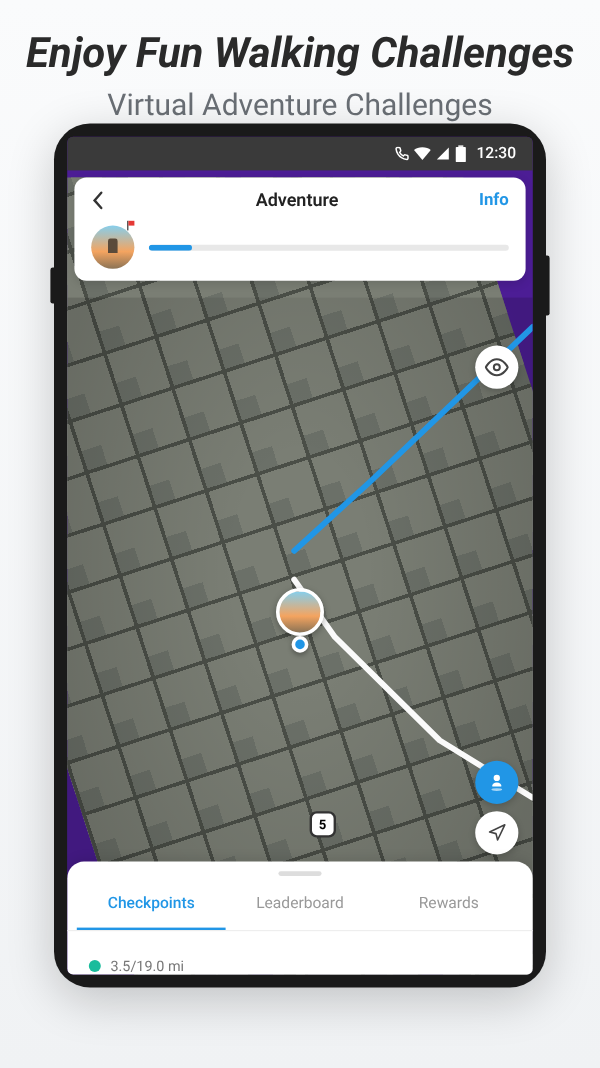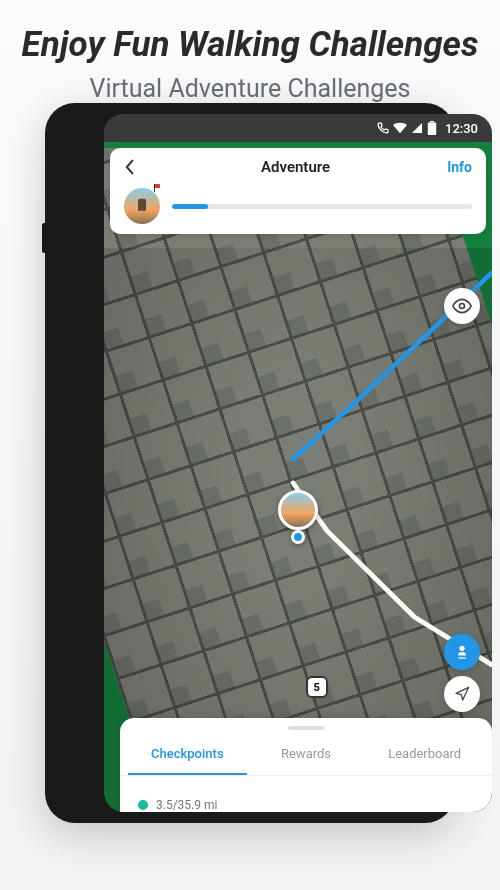--- a/index.html
+++ b/index.html
@@ -2,21 +2,21 @@
 <html><head>
 <meta charset="utf-8">
 <style>
   * { margin: 0; padding: 0; box-sizing: border-box; font-family: -apple-system, BlinkMacSystemFont, 'Segoe UI', Roboto, sans-serif; }
   body { width: 500px; height: 890px; background: linear-gradient(180deg, #fafbfc 0%, #f0f2f4 100%); overflow: hidden; position: relative; }
   
   .promo-title { text-align: center; font-size: 35px; font-weight: 700; color: #2a2a2a; padding: 24px 20px 8px; line-height: 1.2; font-style: italic; }
   .promo-subtitle { text-align: center; font-size: 25px; font-weight: 400; color: #6a6f75; }
   
   .phone-frame { width: 410px; height: 720px; margin: 0 auto; background: #1a1a1a; border-radius: 30px; padding: 11px; position: relative; box-shadow: 0 10px 40px rgba(0,0,0,0.2); }
-  .phone-screen { width: 100%; height: 100%; background: #15803d; border-radius: 20px; overflow: hidden; position: relative; margin-left: 48px; }
+  .phone-screen { width: 100%; height: 100%; background: #4c1d95; border-radius: 5px; overflow: hidden; position: relative; }
   .phone-btn-left { position: absolute; left: -3px; top: 120px; width: 3px; height: 30px; background: #1a1a1a; border-radius: 2px 0 0 2px; }
   .phone-btn-right { position: absolute; right: -3px; top: 110px; width: 3px; height: 50px; background: #1a1a1a; border-radius: 0 2px 2px 0; }
   
   .status-bar { height: 28px; background: #3a3a3a; display: flex; align-items: center; justify-content: flex-end; padding: 0 14px; gap: 5px; }
   .status-icons { display: flex; align-items: center; gap: 4px; color: #fff; }
   .status-time { color: #fff; font-size: 13px; font-weight: 500; margin-left: 4px; }
   
   .app-content { height: calc(100% - 28px); position: relative; }
   
   .header-card { background: #fff; margin: 6px; border-radius: 10px; box-shadow: 0 2px 8px rgba(0,0,0,0.12); padding: 10px 14px; position: relative; z-index: 10; }
@@ -51,21 +51,21 @@
   .map-marker { position: absolute; left: 50%; top: 54%; transform: translate(-50%,-50%); z-index: 3; }
   .marker-avatar { width: 40px; height: 40px; border-radius: 50%; background: linear-gradient(180deg, #87ceeb 0%, #f4a460 60%, #8b7355 100%); border: 3px solid #fff; box-shadow: 0 2px 6px rgba(0,0,0,0.3); }
   .marker-dot { width: 14px; height: 14px; background: #2196e6; border: 3px solid #fff; border-radius: 50%; position: absolute; left: 50%; bottom: -14px; transform: translateX(-50%); box-shadow: 0 2px 4px rgba(0,0,0,0.3); }
   
   .floating-btn { position: absolute; width: 36px; height: 36px; border-radius: 50%; background: #fff; display: flex; align-items: center; justify-content: center; box-shadow: 0 2px 6px rgba(0,0,0,0.2); z-index: 5; cursor: pointer; }
   .eye-btn { top: 140px; right: 12px; }
   .person-btn { bottom: 148px; right: 12px; background: #2196e6; }
   .locate-btn { bottom: 106px; right: 12px; }
   .waypoint-badge { position: absolute; bottom: 120px; left: 52%; width: 22px; height: 22px; background: #fff; border: 2px solid #333; border-radius: 6px; display: flex; align-items: center; justify-content: center; font-size: 11px; font-weight: 700; z-index: 4; }
   
-  .bottom-sheet { position: absolute; bottom: 0; left: 16px; right: 0; background: #fff; border-radius: 14px 14px 0 0; z-index: 20; box-shadow: 0 -2px 10px rgba(0,0,0,0.1); }
+  .bottom-sheet { position: absolute; bottom: 0; left: 0; right: 0; background: #fff; border-radius: 14px 14px 0 0; z-index: 20; box-shadow: 0 -2px 10px rgba(0,0,0,0.1); }
   .sheet-handle { width: 36px; height: 4px; background: #ddd; border-radius: 2px; margin: 8px auto 4px; }
   .tabs { display: flex; border-bottom: 1px solid #eee; padding: 0 8px; }
   .tab { flex: 1; text-align: center; padding: 12px 4px; font-size: 13px; color: #999; cursor: pointer; border-bottom: 2px solid transparent; }
   .tab.active { color: #2196e6; border-bottom-color: #2196e6; font-weight: 500; }
   
   .checkpoint-item { padding: 14px 18px 6px; }
   .checkpoint-row { display: flex; justify-content: space-between; align-items: center; }
   .checkpoint-name { font-size: 14px; font-weight: 600; color: #222; }
   .checkpoint-sub { display: flex; align-items: center; gap: 8px; margin-top: 8px; font-size: 12px; color: #777; }
   .dot { width: 10px; height: 10px; border-radius: 50%; background: #1abc9c; }
@@ -158,26 +158,26 @@
       <div class="floating-btn locate-btn">
         <svg width="16" height="16" viewBox="0 0 24 24" fill="none" stroke="#444" stroke-width="2" stroke-linejoin="round">
             <polygon points="3 11 22 2 13 21 11 13 3 11"></polygon>
           </svg>
       </div>
 
       <div class="bottom-sheet">
         <div class="sheet-handle"></div>
         <div class="tabs">
           <div class="tab active">Checkpoints</div>
+          <div class="tab">Leaderboard</div>
           <div class="tab">Rewards</div>
-          <div class="tab">Leaderboard</div>
         </div>
         <div class="checkpoint-item">
           <div class="checkpoint-sub">
             <div class="dot"></div>
-            <span>3.5/35.9 mi</span>
+            <span>3.5/19.0 mi</span>
           </div>
         </div>
       </div>
 
     </div>
   </div>
 </div>
 
 </body></html>

